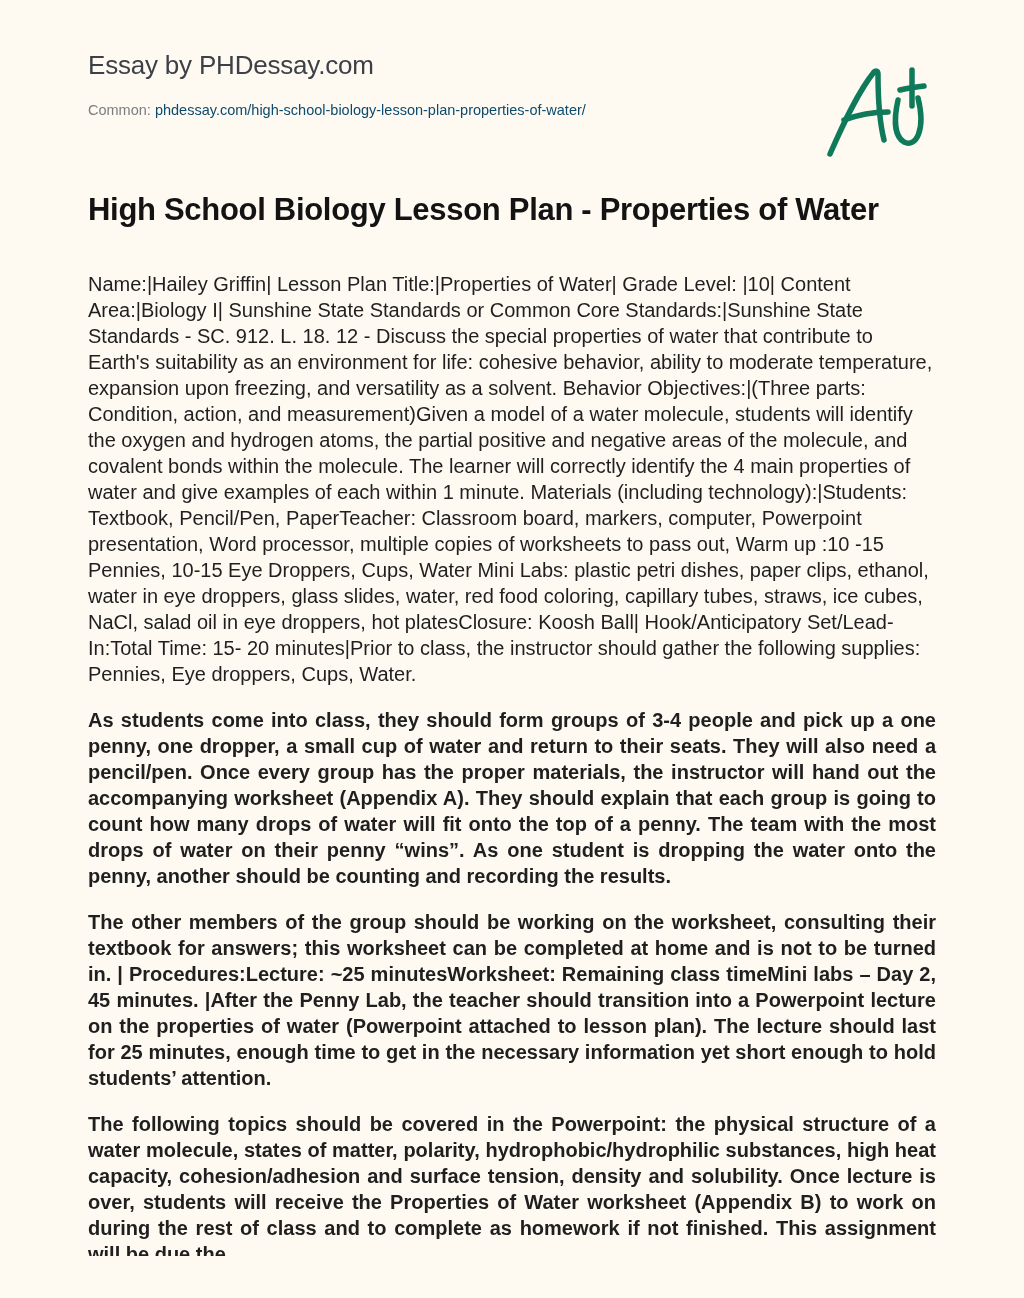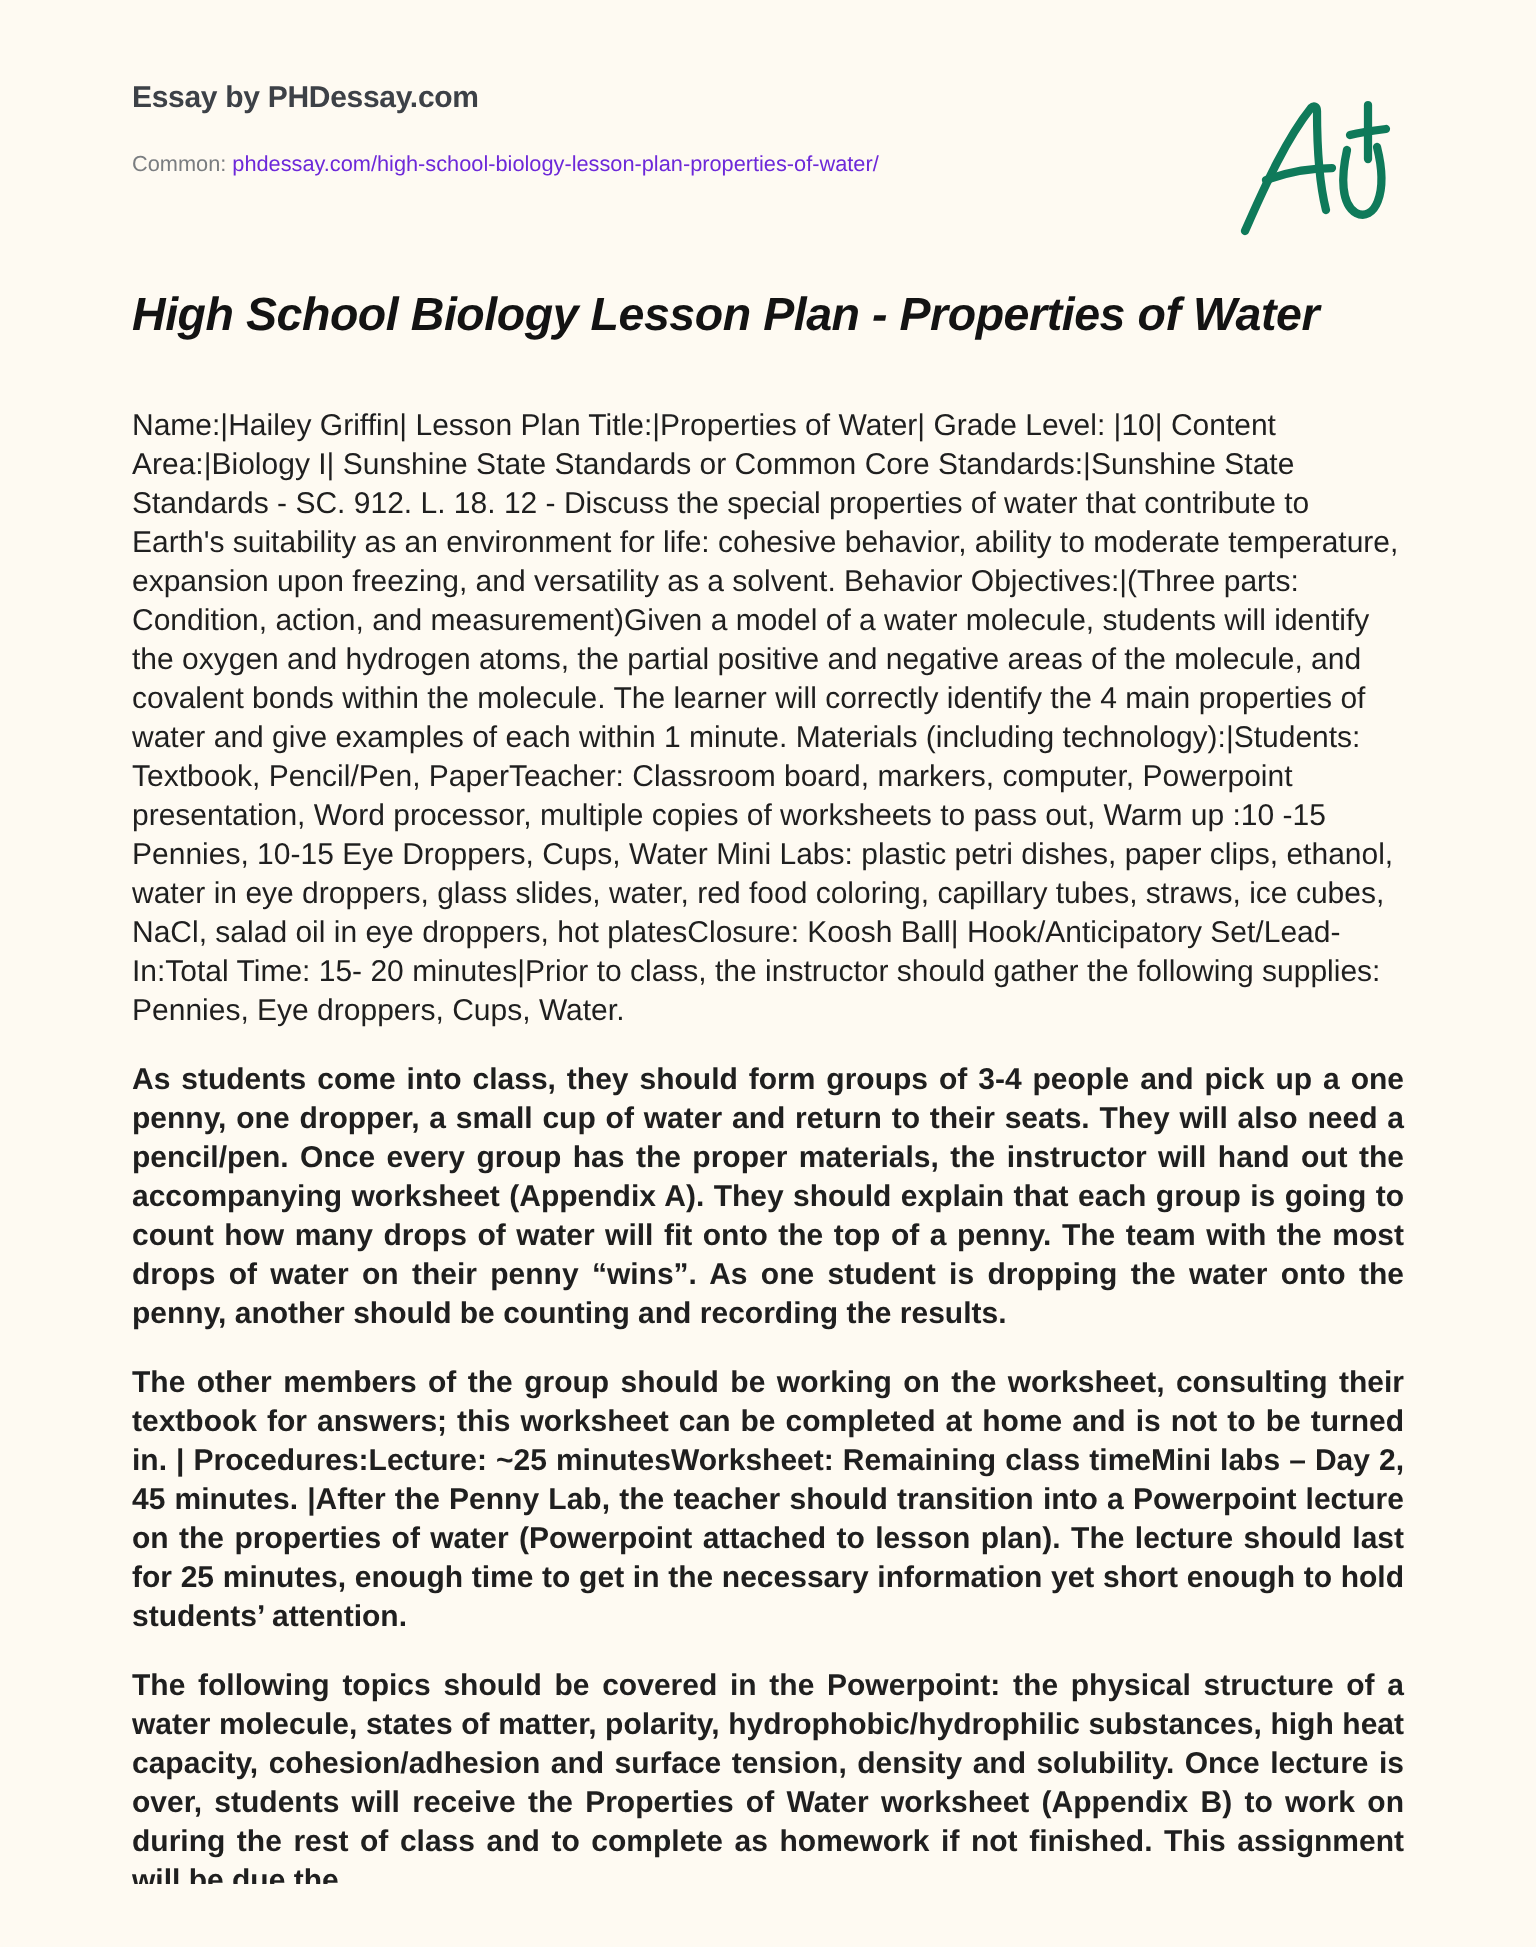--- a/index.html
+++ b/index.html
@@ -15,56 +15,55 @@
       font-family: "Liberation Sans", "DejaVu Sans", sans-serif;
       color: #1b1b1b;
     }
     .header {
       position: absolute;
       left: 88px;
       top: 48px;
       width: 700px;
     }
     .brand {
-      font-size: 20px;
-      font-weight: bold;
+      font-size: 26px;
+      font-weight: normal;
       color: #3d4147;
       letter-spacing: -0.2px;
       margin: 0;
       line-height: 34px;
     }
     .source {
       margin-top: 18px;
       font-size: 14.5px;
       line-height: 20px;
       color: #7a7d80;
     }
     .source a {
-      color: #6d28d9;
+      color: #0c4a6e;
       text-decoration: none;
     }
     .logo {
       position: absolute;
       left: 822px;
       top: 62px;
       width: 110px;
       height: 100px;
     }
     .title {
       position: absolute;
       left: 88px;
       top: 188px;
       width: 860px;
       margin: 0;
       font-size: 31px;
       line-height: 44px;
       font-weight: bold;
       color: #131313;
       letter-spacing: -0.3px;
-      font-style: italic;
     }
     .content {
       position: absolute;
       left: 88px;
       top: 271px;
       width: 848px;
       font-size: 20px;
       line-height: 26px;
       color: #1f1f1f;
     }

